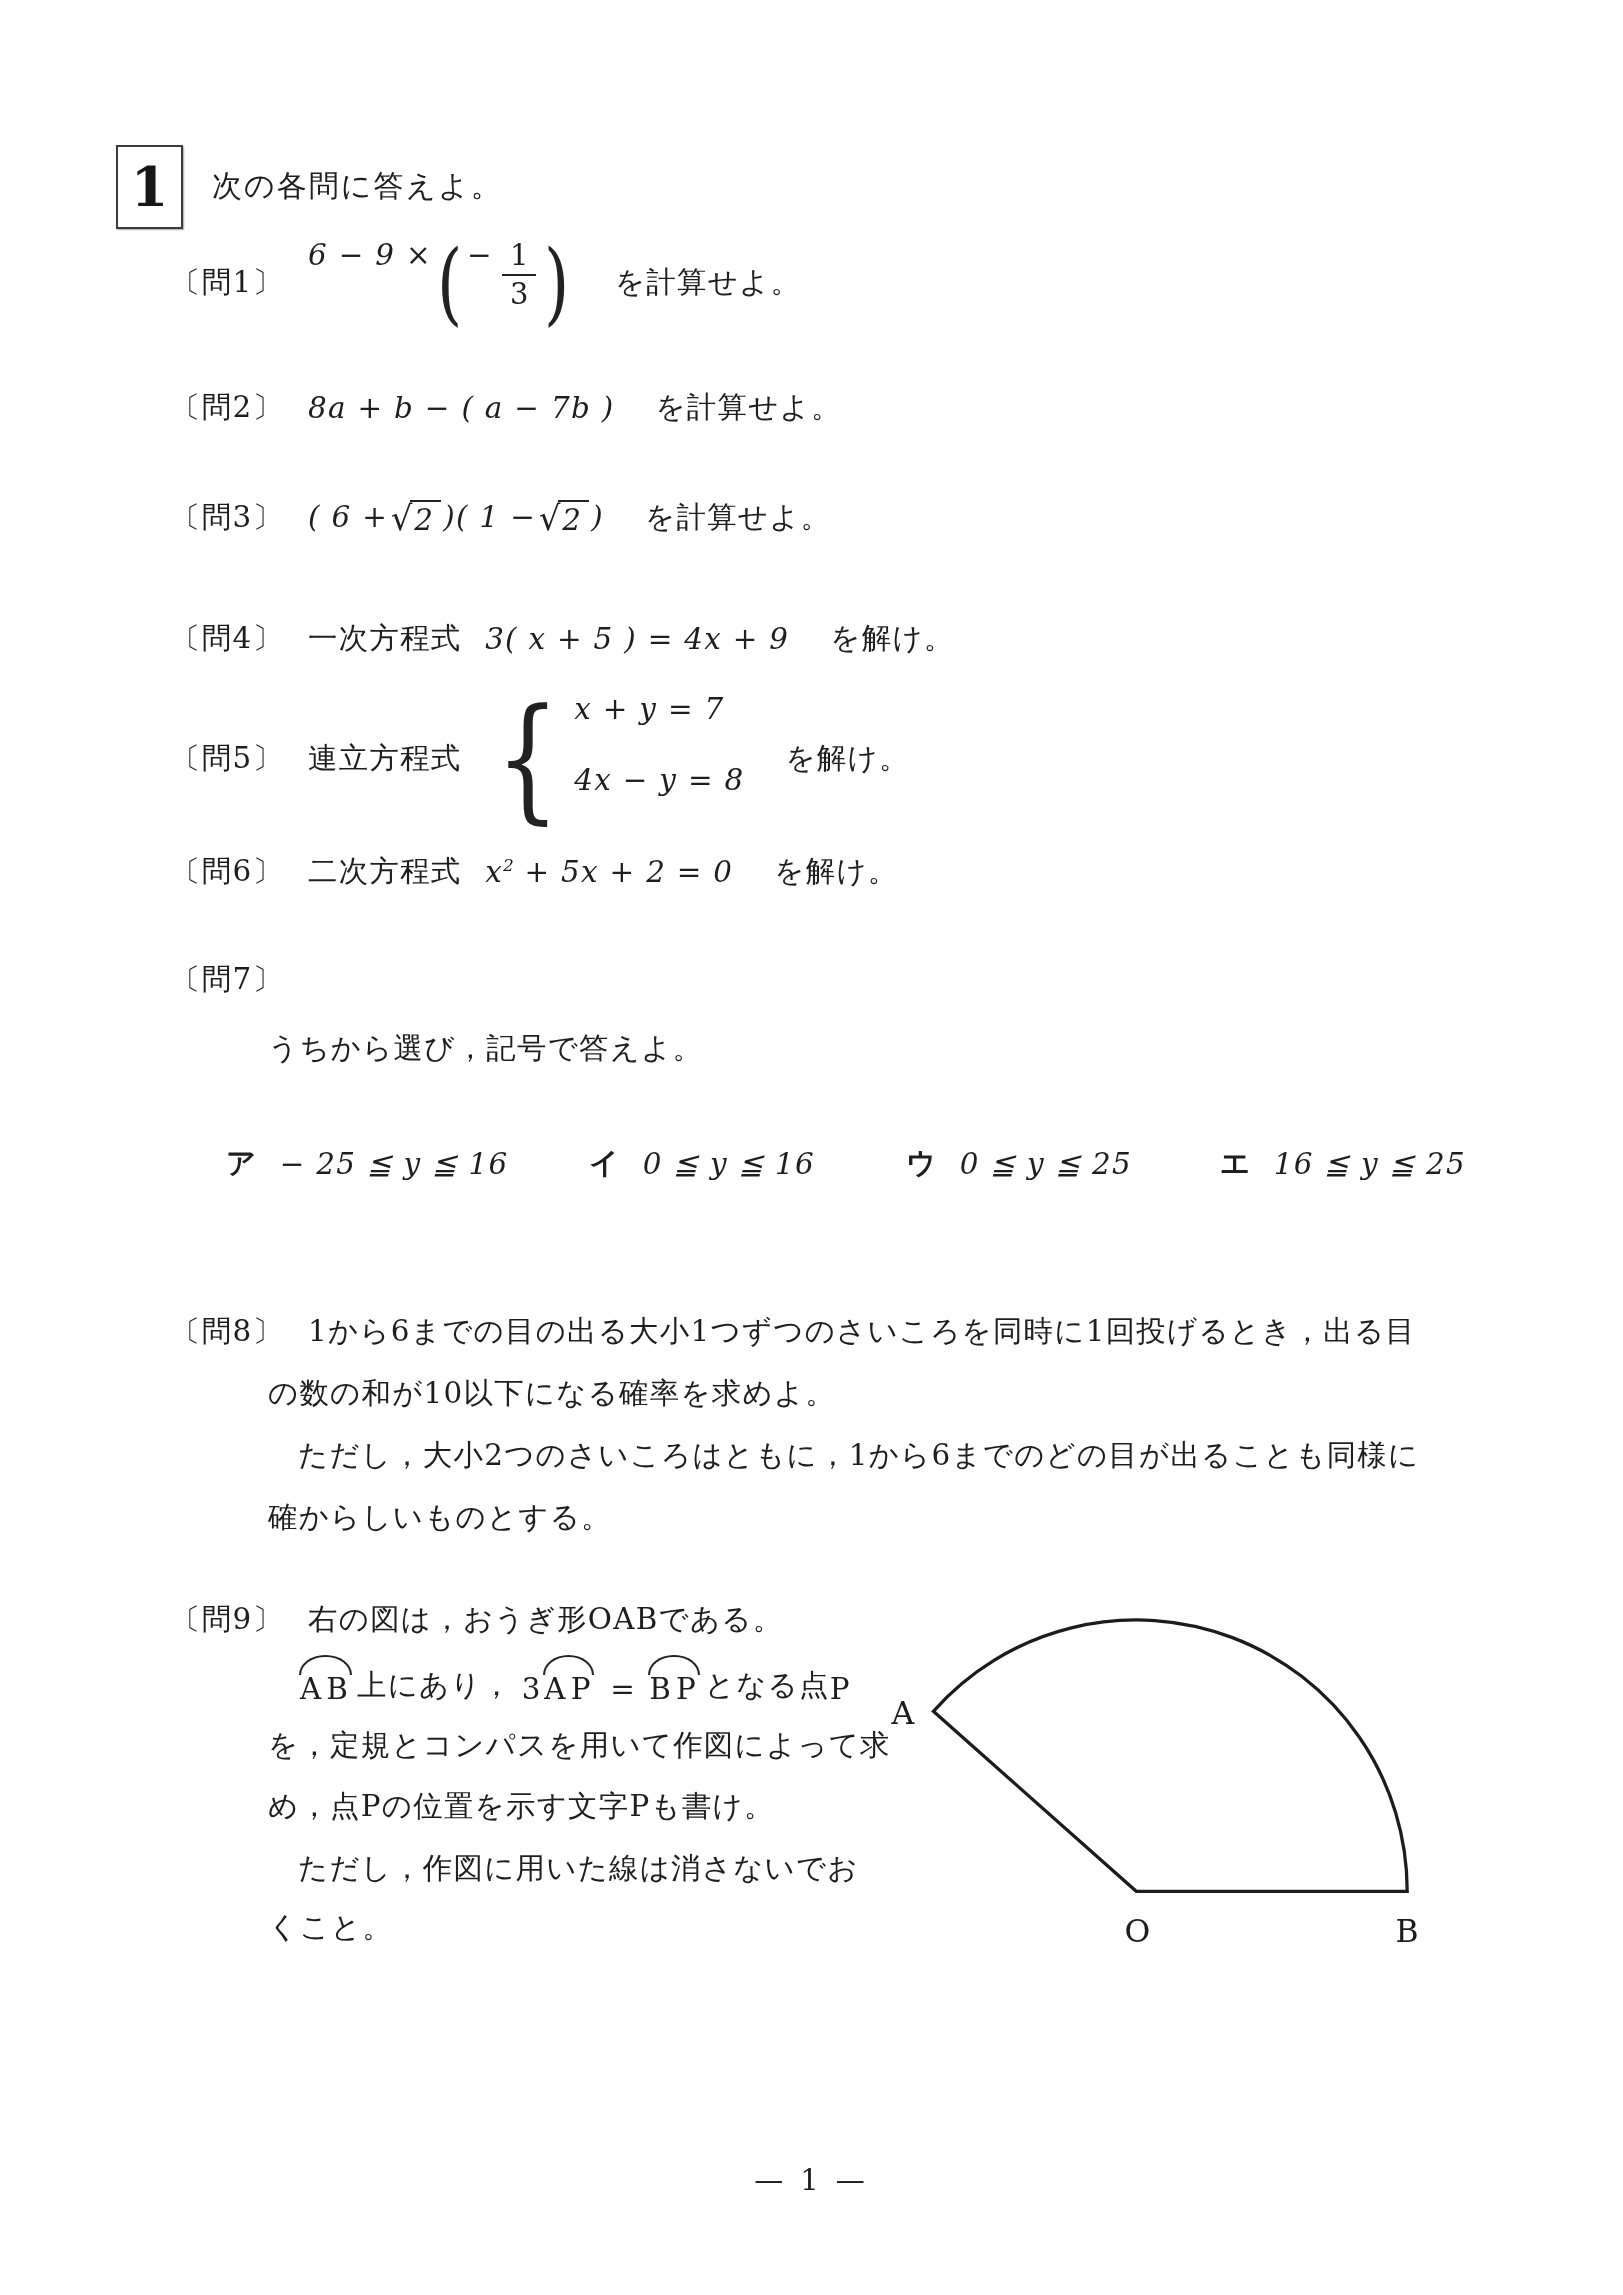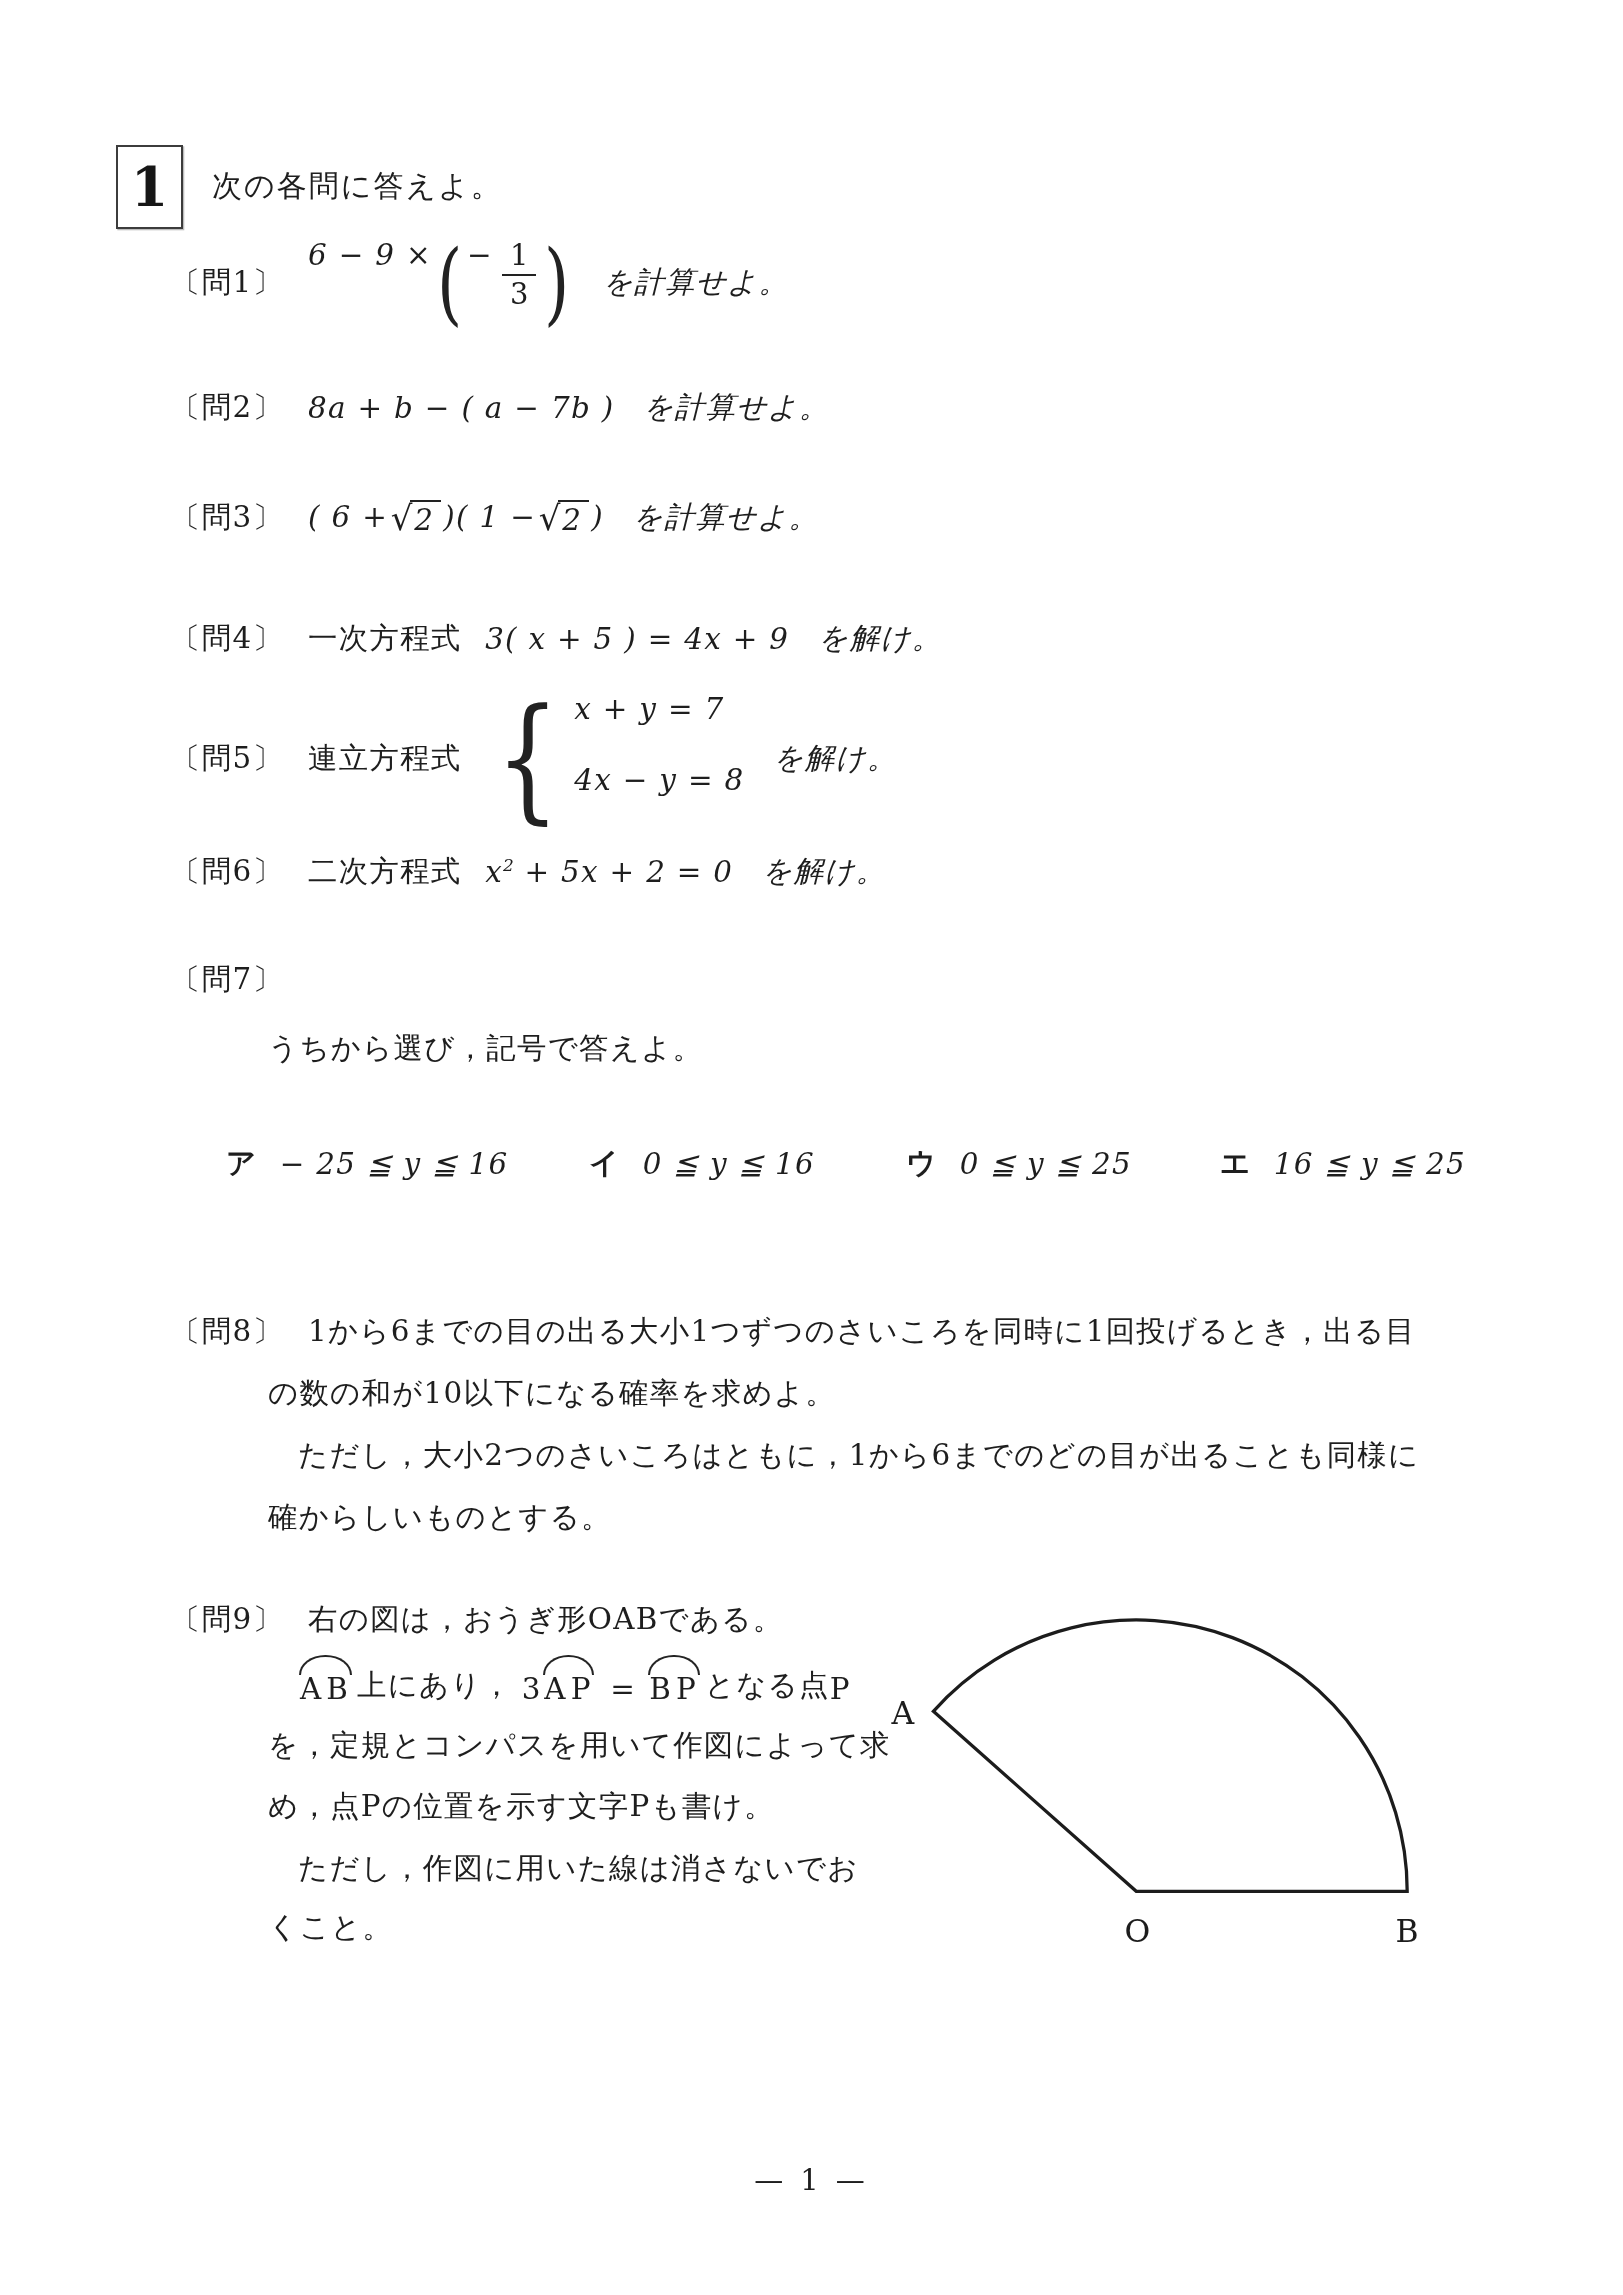--- a/index.html
+++ b/index.html
@@ -6,21 +6,21 @@
   body{
     width:1623px;height:2295px;position:relative;background:#ffffff;
     font-family:"DejaVu Serif","Liberation Serif",serif;
     font-size:29.4px;color:#1e1e1e;overflow:hidden;
   }
   .row{position:absolute;display:flex;align-items:center;white-space:nowrap;}
   .plabel{display:inline-block;margin-right:25px;letter-spacing:1.3px;}
   .content{display:flex;align-items:flex-start;}
   .math{font-style:italic;letter-spacing:1.3px;}
   .cjk{letter-spacing:1.3px;}
-  .suffix{margin-left:29px;letter-spacing:1.3px;font-style:italic;}
+  .suffix{margin-left:41px;letter-spacing:1.3px;}
   .lead{margin-right:23.6px;letter-spacing:1.3px;}
 
   
   .numbox{
     position:absolute;left:116px;top:145px;width:63px;height:80px;
     border:2.6px solid #3c3c3c;box-shadow:1.3px 1.3px 0 #bdbdbd;
     display:flex;align-items:center;justify-content:center;
     font-size:54px;font-weight:bold;color:#161616;
   }
   .title{position:absolute;left:212px;top:166px;font-size:30px;letter-spacing:2px;}

